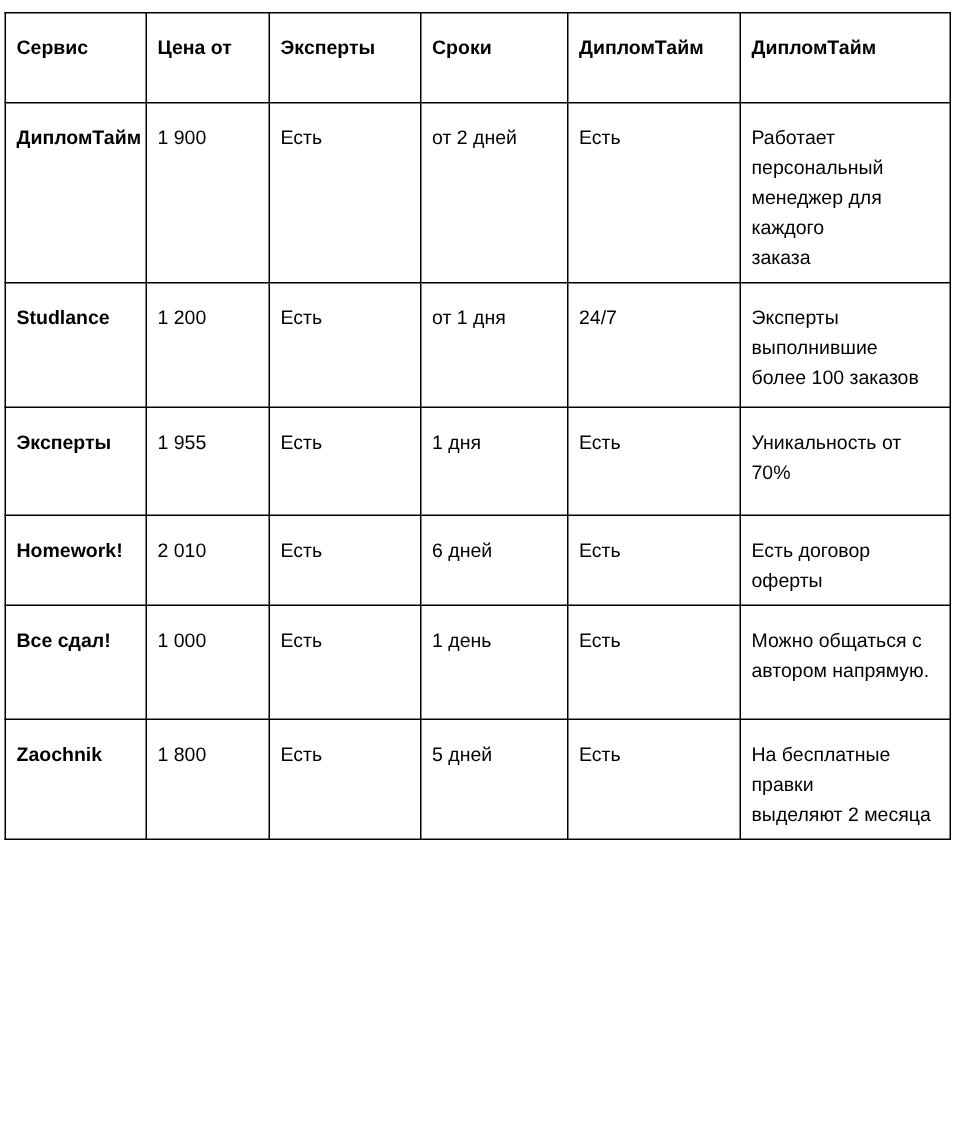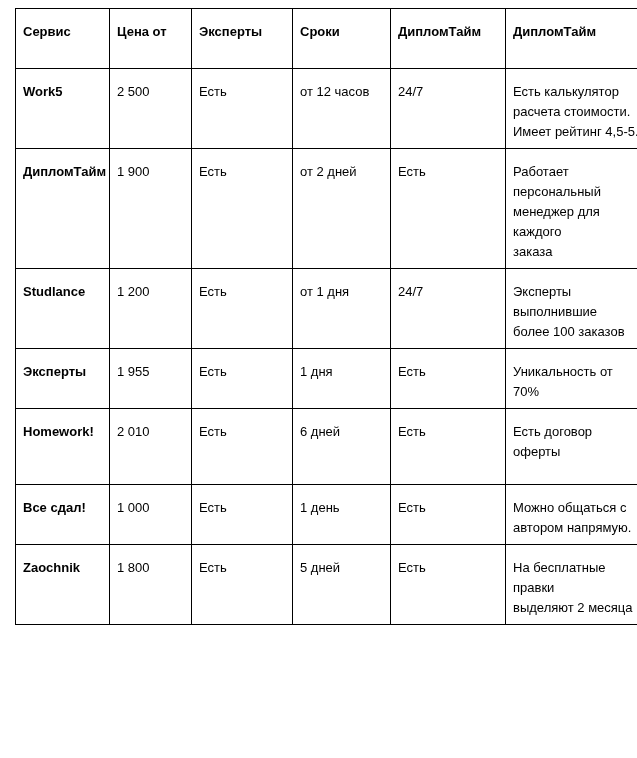--- a/index.html
+++ b/index.html
@@ -12,21 +12,21 @@
     padding:0;
     background:var(--bg);
     font-family:"Liberation Sans", sans-serif;
     color:var(--text);
   }
   .page{
     width:637px;
     height:758px;
     background:var(--bg);
     box-sizing:border-box;
-    padding:8px 0 0 15px;
+    padding:8px 0 0 3px;
     border-radius:12px;
   }
   table{
     border-collapse:collapse;
     table-layout:fixed;
     width:630px;
     font-size:13px;
     line-height:20px;
   }
   col.c1{width:94px}
@@ -87,30 +87,20 @@
           <th>Сервис</th>
           <th>Цена от</th>
           <th>Эксперты</th>
           <th>Сроки</th>
           <th>ДипломТайм</th>
           <th>ДипломТайм</th>
         </tr>
     </thead>
     <tbody>
         <tr>
-          <td>Work5</td>
-          <td>2 500</td>
-          <td>Есть</td>
-          <td>от 12 часов</td>
-          <td>24/7</td>
-          <td>Есть калькулятор
-расчета стоимости.
-Имеет рейтинг 4,5-5.</td>
-        </tr>
-        <tr>
           <td>ДипломТайм</td>
           <td>1 900</td>
           <td>Есть</td>
           <td>от 2 дней</td>
           <td>Есть</td>
           <td>Работает персональный
 менеджер для каждого
 заказа</td>
         </tr>
         <tr>

